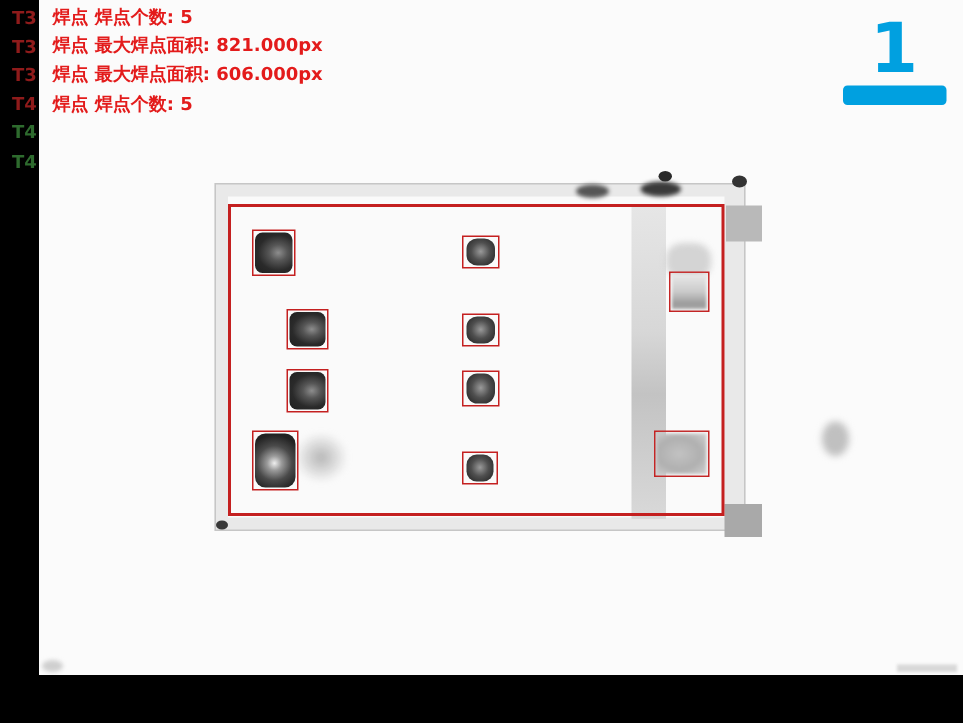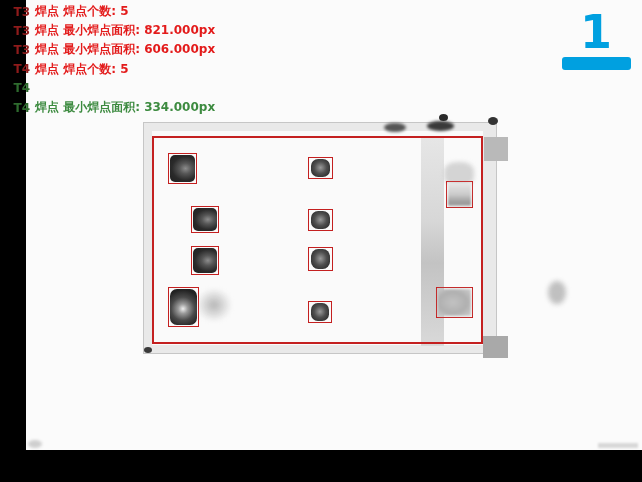--- a/index.html
+++ b/index.html
@@ -27,21 +27,21 @@
   
   .region-rect{position:absolute;border:2px solid var(--boxred);box-sizing:border-box;z-index:4;}
   .det-box{position:absolute;border:1.5px solid var(--boxred);box-sizing:border-box;z-index:5;}
   .blob{position:absolute;inset:1px;}
   .pad-dark .blob{background:radial-gradient(ellipse at 62% 50%,#8d8d8d 0%,#565656 28%,#2a2a2a 62%,#1f1f1f 100%);border-radius:5px;}
   .pad-dark-highlight .blob{background:radial-gradient(circle at 48% 55%,#efefef 0%,#9a9a9a 20%,#4a4a4a 48%,#222 78%);border-radius:7px;}
   .pin-dark .blob{inset:1px 2px;background:radial-gradient(ellipse at 50% 48%,#9a9a9a 0%,#4f4f4f 45%,#303030 80%);border-radius:38%;}
   .faint-top .blob{background:linear-gradient(180deg,#e8e8e8 0%,#cacaca 50%,#9b9b9b 85%,#a8a8a8 100%);filter:blur(1px);}
   .faint-bottom .blob{background:radial-gradient(ellipse at 45% 50%,#c2c2c2 0%,#b0b0b0 55%,#cccccc 95%);filter:blur(1px);}
   
-  .annotation-block{position:absolute;left:8px;top:2px;z-index:6;text-align:right;}
+  .annotation-block{position:absolute;left:8px;top:2px;z-index:6;}
   .ann-line{height:19.2px;display:flex;align-items:center;font-size:12px;font-weight:bold;white-space:nowrap;}
   .ann-tag{display:inline-block;width:22px;margin-right:5px;}
   
   .step-indicator{position:absolute;left:560px;top:8px;width:72px;z-index:6;text-align:center;}
   .step-number{font-size:46px;line-height:48px;font-weight:bold;}
   .step-bar{width:69px;height:13px;border-radius:3px;margin:1px auto 0 auto;}
 </style>
 </head>
 <body>
 
@@ -100,36 +100,35 @@
       </div>
     </div>
 
   <div class="annotation-block" id="annotation-block">
       <div class="ann-line">
         <span class="ann-tag" style="color: rgb(143, 27, 27);">T3</span>
         <span style="color: rgb(227, 27, 27);">焊点 焊点个数: 5</span>
       </div>
       <div class="ann-line">
         <span class="ann-tag" style="color: rgb(143, 27, 27);">T3</span>
-        <span style="color: rgb(227, 27, 27);">焊点 最小焊点面积: 821.000px</span>
+        <span style="color: rgb(227, 27, 27);">焊点 最大焊点面积: 821.000px</span>
       </div>
       <div class="ann-line">
         <span class="ann-tag" style="color: rgb(143, 27, 27);">T3</span>
-        <span style="color: rgb(227, 27, 27);">焊点 最小焊点面积: 606.000px</span>
+        <span style="color: rgb(227, 27, 27);">焊点 最大焊点面积: 606.000px</span>
       </div>
       <div class="ann-line">
         <span class="ann-tag" style="color: rgb(143, 27, 27);">T4</span>
         <span style="color: rgb(227, 27, 27);">焊点 焊点个数: 5</span>
       </div>
       <div class="ann-line">
         <span class="ann-tag" style="color: rgb(46, 107, 46);">T4</span>
       </div>
       <div class="ann-line">
         <span class="ann-tag" style="color: rgb(46, 107, 46);">T4</span>
-        <span style="color: rgb(61, 139, 64);">焊点 最小焊点面积: 334.000px</span>
       </div>
     </div>
 
   <div class="step-indicator">
     <div class="step-number" style="color: rgb(0, 160, 224);">1</div>
     <div class="step-bar" style="background: rgb(0, 160, 224);"></div>
   </div>
 
 </div>
 

